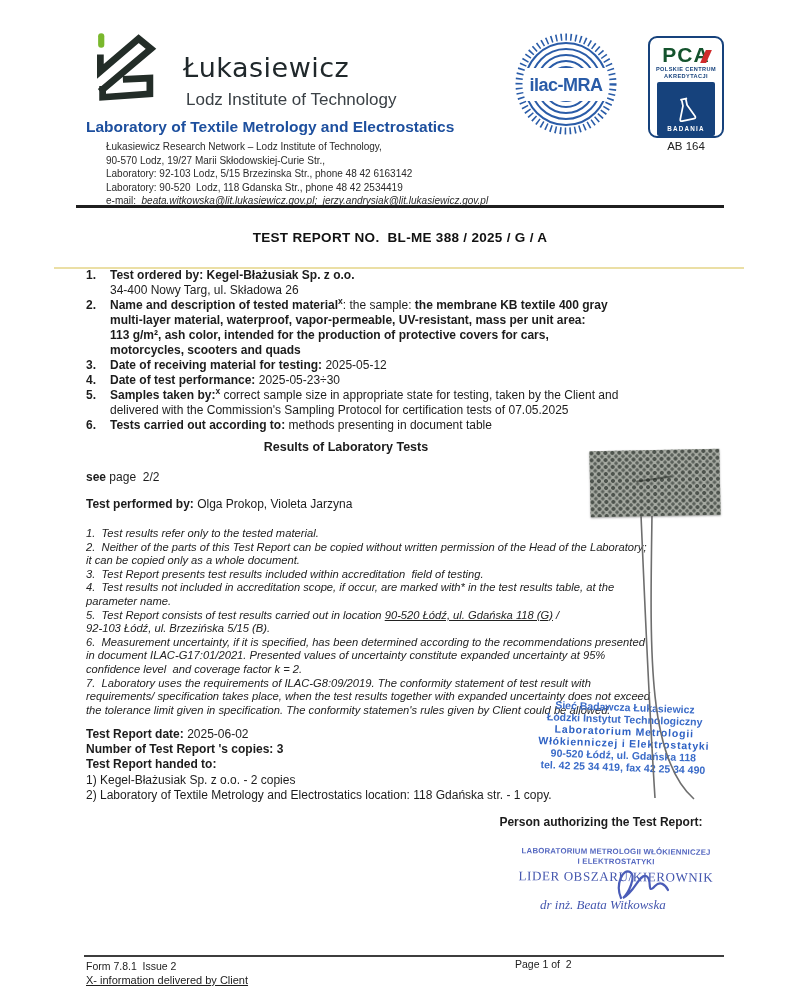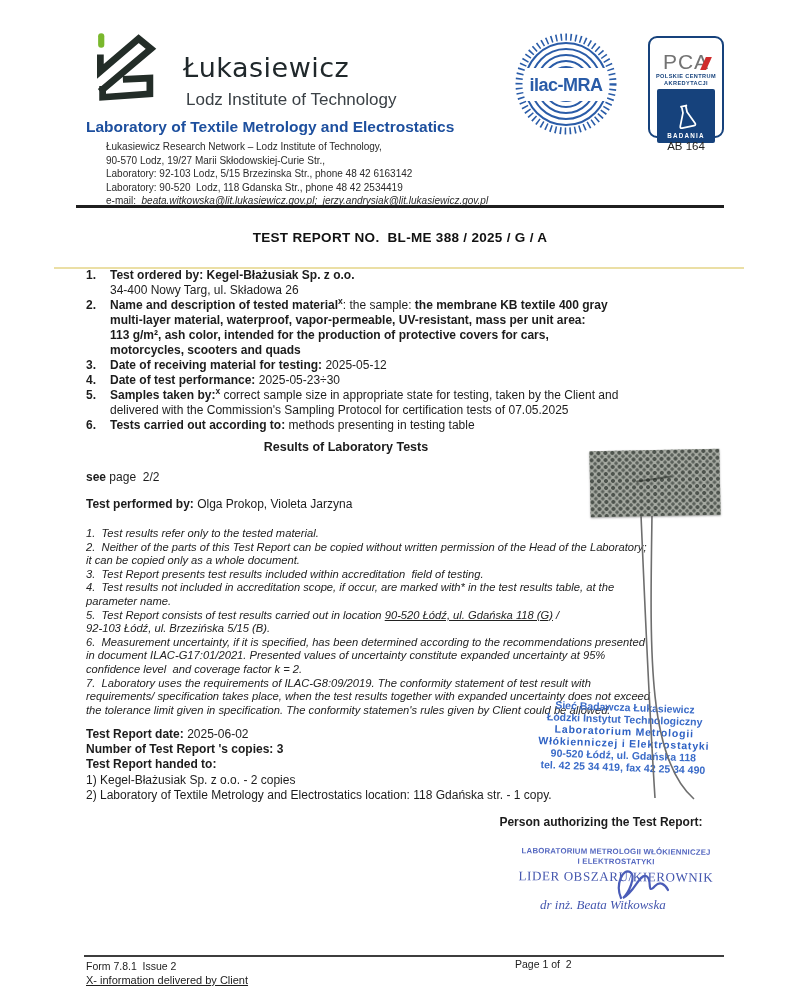--- a/index.html
+++ b/index.html
@@ -65,22 +65,22 @@
     background-size:7px 7px,7px 7px;background-position:0 0,3.5px 3.5px;
     transform:rotate(-1.2deg);box-shadow:0 1px 2px rgba(60,60,60,.45);}
   .swatch::after{content:"";position:absolute;left:46px;top:28px;width:36px;height:2px;
     background:rgba(35,40,35,.55);transform:rotate(-7deg);border-radius:2px;}
 
   .threads{left:0;top:0;width:800px;height:1000px;z-index:5;pointer-events:none;}
 
   
   .pca{left:648px;top:36px;width:76px;height:102px;border:2px solid #16427c;border-radius:9px;
        background:#fff;box-sizing:border-box;text-align:center;}
-  .pca-acronym{font-size:21px;font-weight:400;color:#737373;letter-spacing:1px;line-height:22px;
-               margin-top:13px;position:relative;}
+  .pca-acronym{font-size:21px;font-weight:700;color:#14532d;letter-spacing:1px;line-height:22px;
+               margin-top:6px;position:relative;}
   .pca-red{position:absolute;right:13px;top:6px;width:6px;height:13px;background:#cf2b2b;
            transform:skewX(-24deg);}
   .pca-sub{font-size:5.6px;font-weight:bold;color:#16427c;line-height:6.5px;letter-spacing:.4px;}
   .pca-box{width:58px;height:54px;background:#16427c;margin:3px auto 0 auto;border-radius:2px;
            display:flex;flex-direction:column;align-items:center;justify-content:flex-end;}
   .pca-badge-label{font-size:6.3px;font-weight:bold;color:#fff;letter-spacing:1.2px;margin-bottom:4px;}
   .pca-cert{left:648px;top:140px;width:76px;text-align:center;font-size:11.5px;color:#222;}
 
   .logo-mark{left:88px;top:32px;}
   .ilac{left:510px;top:28px;}
@@ -183,21 +183,21 @@
         <span class="no" data-bind="items.n4">4.</span>
         <span><span class="b" data-bind="items.i4_bold">Date of test performance:</span><span data-bind="items.i4_rest"> 2025-05-23÷30</span></span>
       </div>
     <div class="li">
         <span class="no" data-bind="items.n5">5.</span>
         <span><span class="b" data-bind="items.i5_bold">Samples taken by:</span><sup data-bind="items.sup_x">x</sup><span data-bind="items.i5_l1_rest"> correct sample size in appropriate state for testing, taken by the Client and</span></span>
       </div>
     <div class="cont" data-bind="items.i5_l2">delivered with the Commission's Sampling Protocol for certification tests of 07.05.2025</div>
     <div class="li">
         <span class="no" data-bind="items.n6">6.</span>
-        <span><span class="b" data-bind="items.i6_bold">Tests carried out according to:</span><span data-bind="items.i6_rest"> methods presenting in testing table</span></span>
+        <span><span class="b" data-bind="items.i6_bold">Tests carried out according to:</span><span data-bind="items.i6_rest"> methods presenting in document table</span></span>
       </div>
   </div>
 
   <div class="abs results-h" data-bind="results.heading">Results of Laboratory Tests</div>
   <div class="abs seepage"><span class="b" data-bind="results.see_bold">see</span><span data-bind="results.see_rest"> page  2/2</span></div>
   <div class="abs performed"><span class="b" data-bind="results.performed_label">Test performed by:</span><span data-bind="results.performed_value"> Olga Prokop, Violeta Jarzyna</span></div>
 
   <div class="abs swatch"></div>
   <svg class="abs threads">
     <path d="M641,515 C645,610 650,720 655,798" fill="none" stroke="#6e6e6e" stroke-width="1.6"></path>

